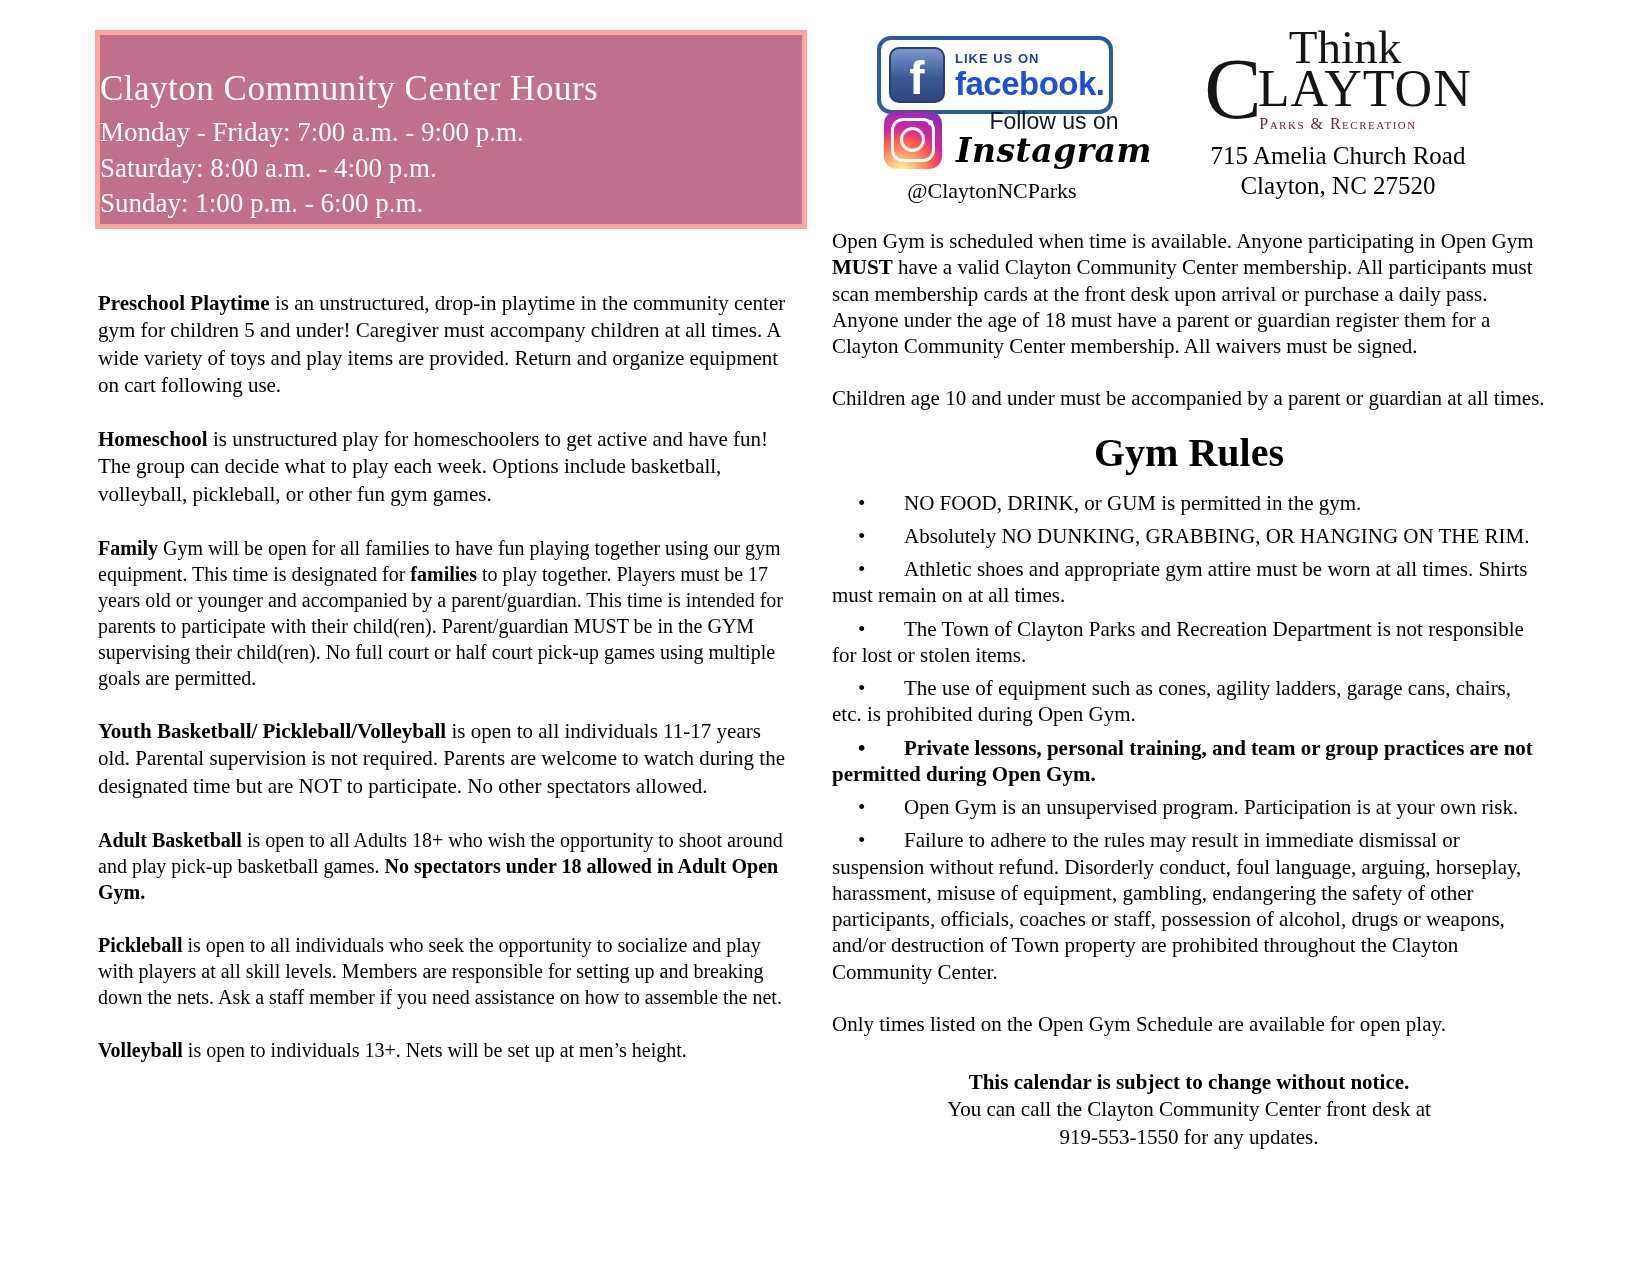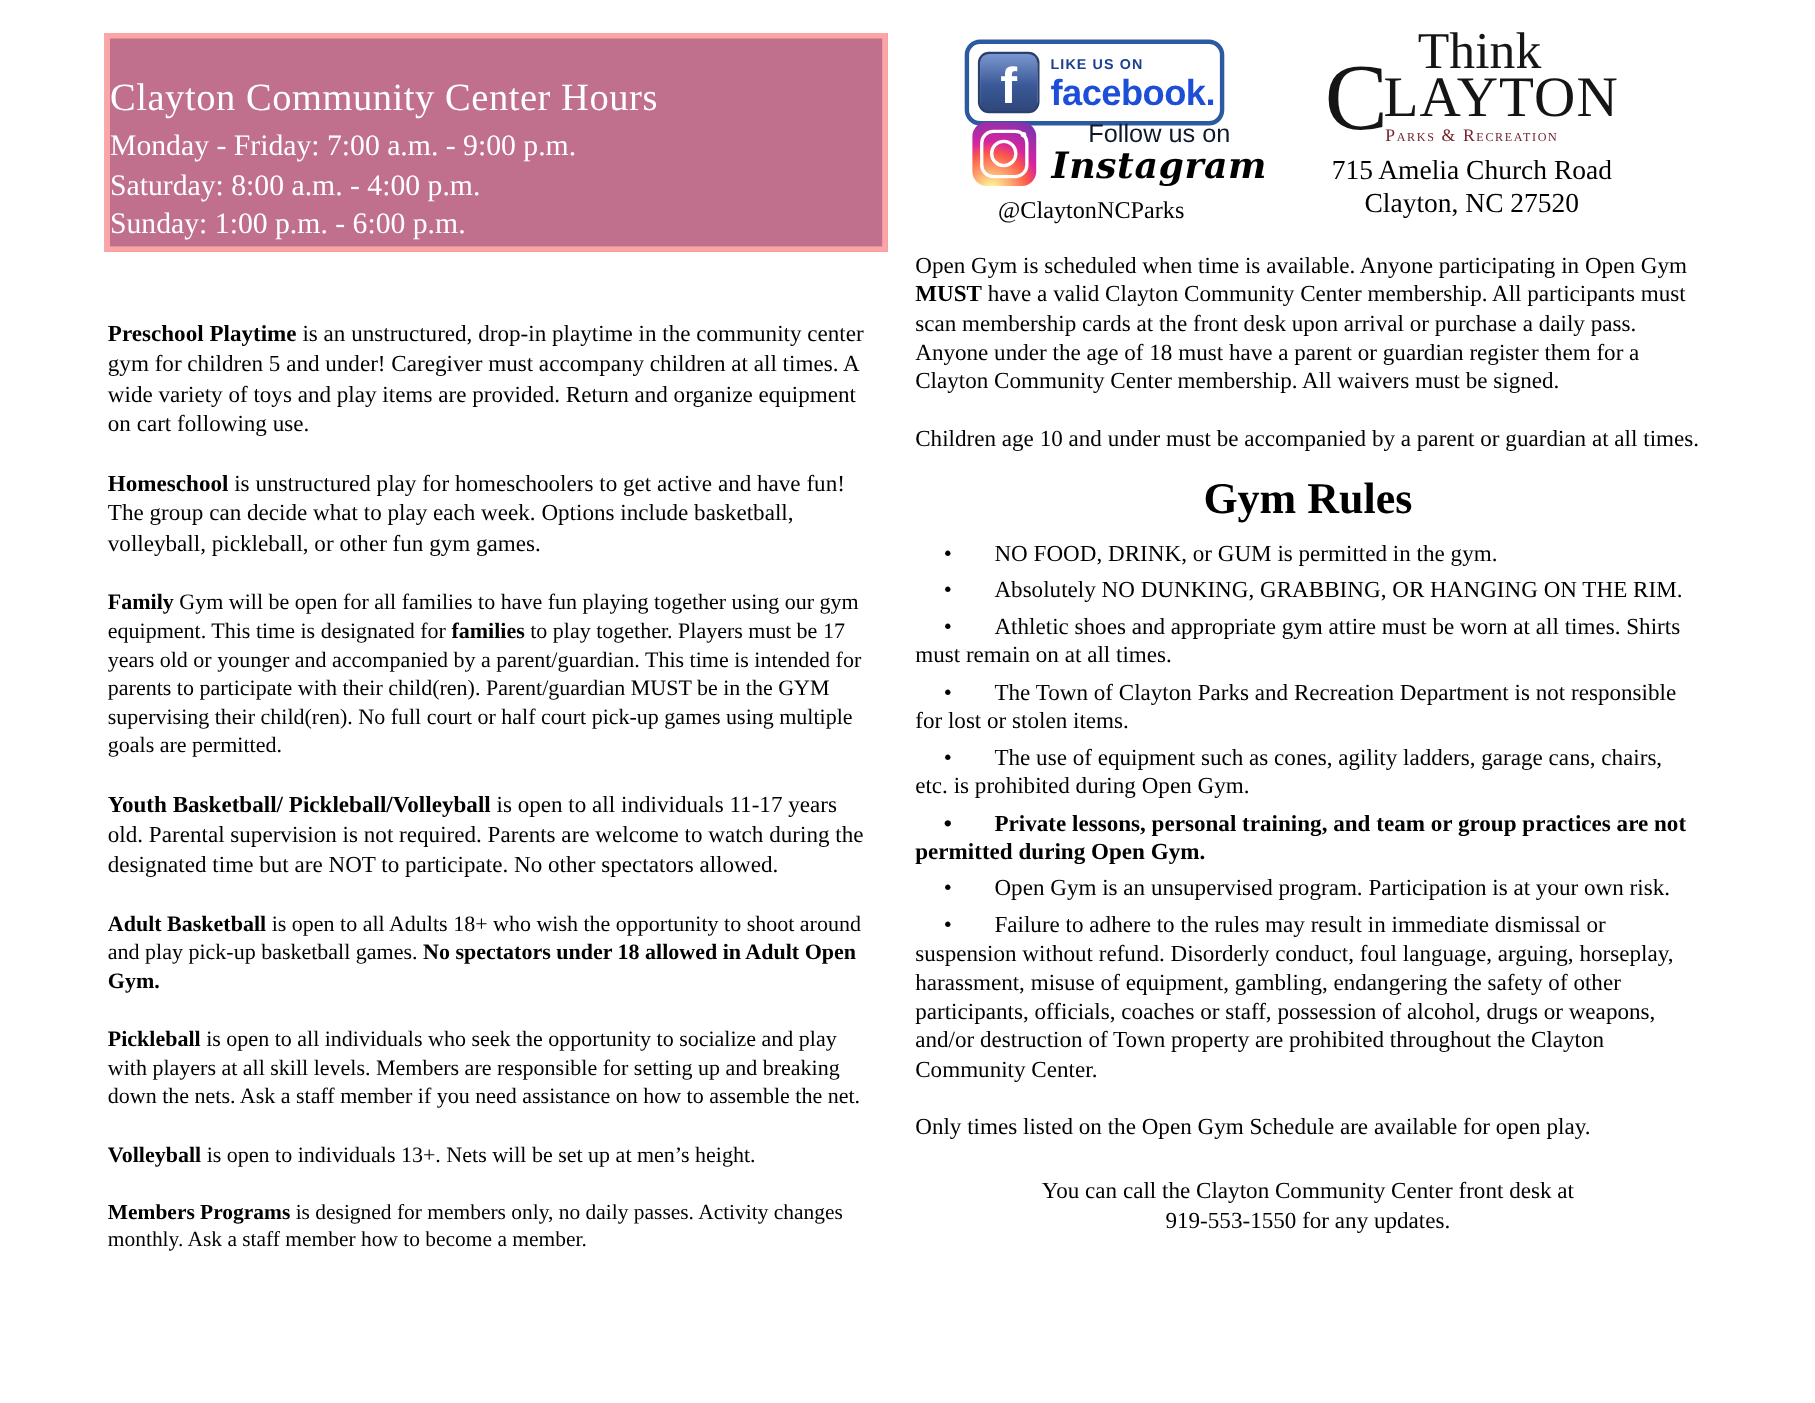--- a/index.html
+++ b/index.html
@@ -124,21 +124,20 @@
     <p class="fs20"><b>Family</b><span> Gym will be open for all families to have fun playing together using our gym equipment. This time is designated for </span><b>families</b><span> to play together. Players must be 17 years old or younger and accompanied by a parent/guardian.  This time is intended for parents to participate with their child(ren).  Parent/guardian MUST be in the GYM supervising their child(ren).  No full court or half court pick-up games using multiple goals are permitted.</span></p>
 
     <p><b>Youth Basketball/ Pickleball/Volleyball</b><span> is open to all individuals 11-17 years old. Parental supervision is not required. Parents are welcome to watch during the designated time but are NOT to participate. No other spectators allowed.</span></p>
 
     <p class="fs20"><b>Adult Basketball</b><span> is open to all Adults 18+ who wish the opportunity to shoot around and play pick-up basketball games. </span><b>No spectators under 18 allowed in Adult Open Gym.</b></p>
 
     <p class="fs20"><b>Pickleball</b><span> is open to all individuals who seek the opportunity to socialize and play with players at all skill levels. Members are responsible for setting up and breaking down the nets. Ask a staff member if you need assistance on how to assemble the net.</span></p>
 
     <p class="fs20"><b>Volleyball</b><span> is open to individuals 13+. Nets will be set up at men’s height.</span></p>
 
-    <p class="fs19"><b>Members Programs</b><span> is designed for members only, no daily passes. Activity changes monthly. Ask a staff member how to become a member.</span></p>
   </div>
 
   <div class="right-col">
     <p class="para"><span>Open Gym is scheduled when time is available. Anyone participating in Open Gym </span><b>MUST</b><span> have a valid Clayton Community Center membership. All participants must scan membership cards at the front desk upon arrival or purchase a daily pass. Anyone under the age of 18 must have a parent or guardian register them for a Clayton Community Center membership. All waivers must be signed.</span></p>
 
     <p class="para-tight">Children age 10 and under must be accompanied by a parent or guardian at all times.</p>
 
     <div class="gym-heading">Gym Rules</div>
 
     <p class="rule"><span class="bullet">•</span><span>NO FOOD, DRINK, or GUM is permitted in the gym.</span></p>
@@ -146,18 +145,19 @@
     <p class="rule"><span class="bullet">•</span><span>Athletic shoes and appropriate gym attire must be worn at all times. Shirts must remain on at all times.</span></p>
     <p class="rule"><span class="bullet">•</span><span>The Town of Clayton Parks and Recreation Department is not responsible for lost or stolen items.</span></p>
     <p class="rule"><span class="bullet">•</span><span>The use of equipment such as cones, agility ladders, garage cans, chairs, etc. is prohibited during Open Gym.</span></p>
     <p class="rule rule-bold"><span class="bullet">•</span><span>Private lessons, personal training, and team or group practices are not permitted during Open Gym.</span></p>
     <p class="rule"><span class="bullet">•</span><span>Open Gym is an unsupervised program. Participation is at your own risk.</span></p>
     <p class="rule"><span class="bullet">•</span><span>Failure to adhere to the rules may result in immediate dismissal or suspension without refund. Disorderly conduct, foul language, arguing, horseplay, harassment, misuse of equipment, gambling, endangering the safety of other participants, officials, coaches or staff, possession of alcohol, drugs or weapons, and/or destruction of Town property are prohibited throughout the Clayton Community Center.</span></p>
 
     <p class="only-times">Only times listed on the Open Gym Schedule are available for open play.</p>
 
     <div class="notice">
+      <div class="bold-line">This calendar is subject to change without notice.</div>
       <div>You can call the Clayton Community Center front desk at</div>
       <div>919-553-1550 for any updates.</div>
     </div>
   </div>
 
 </div>
 
 </body></html>

